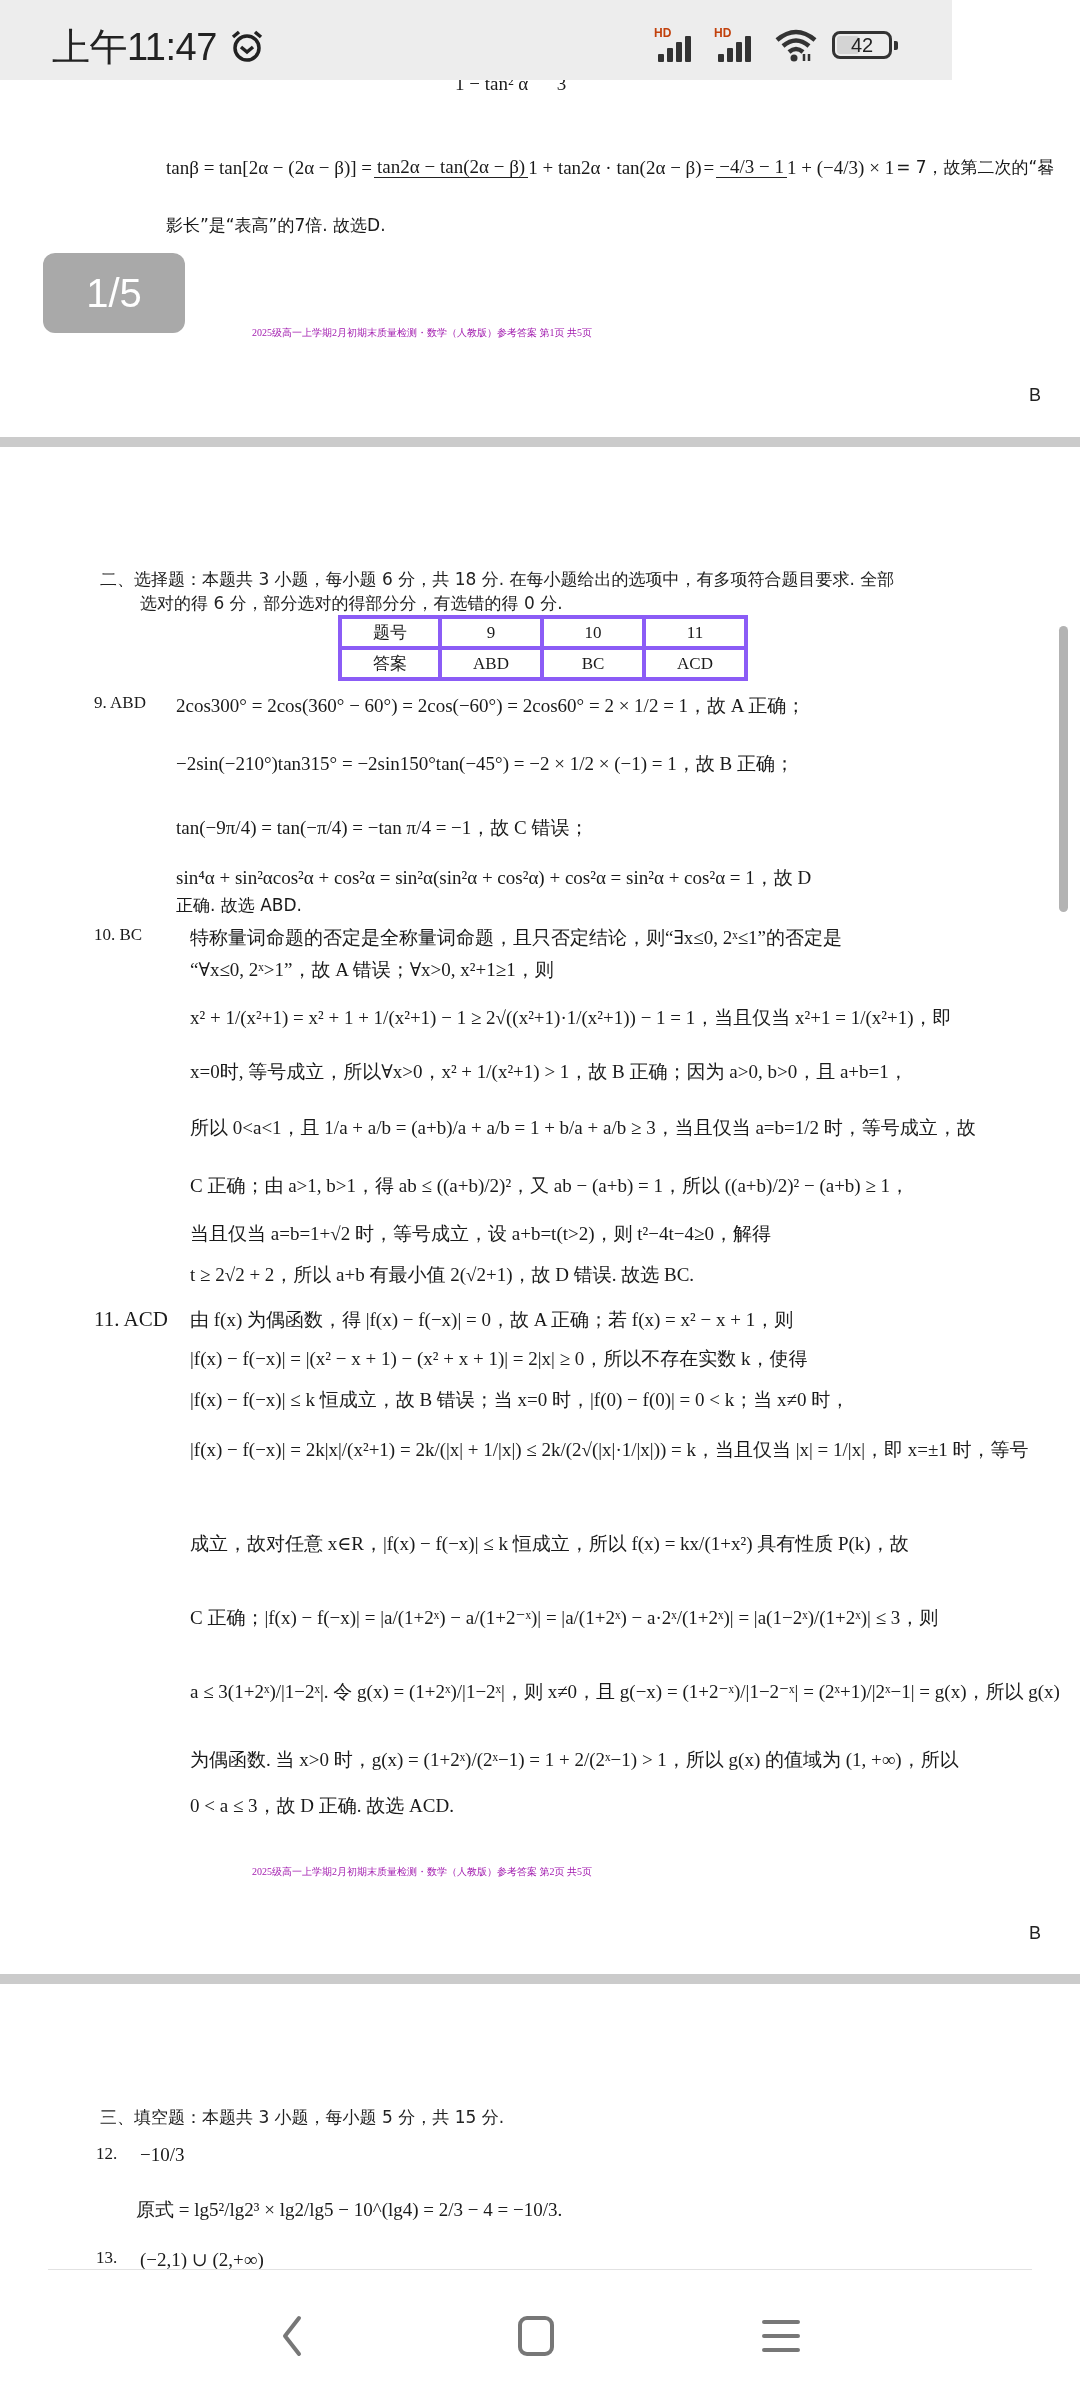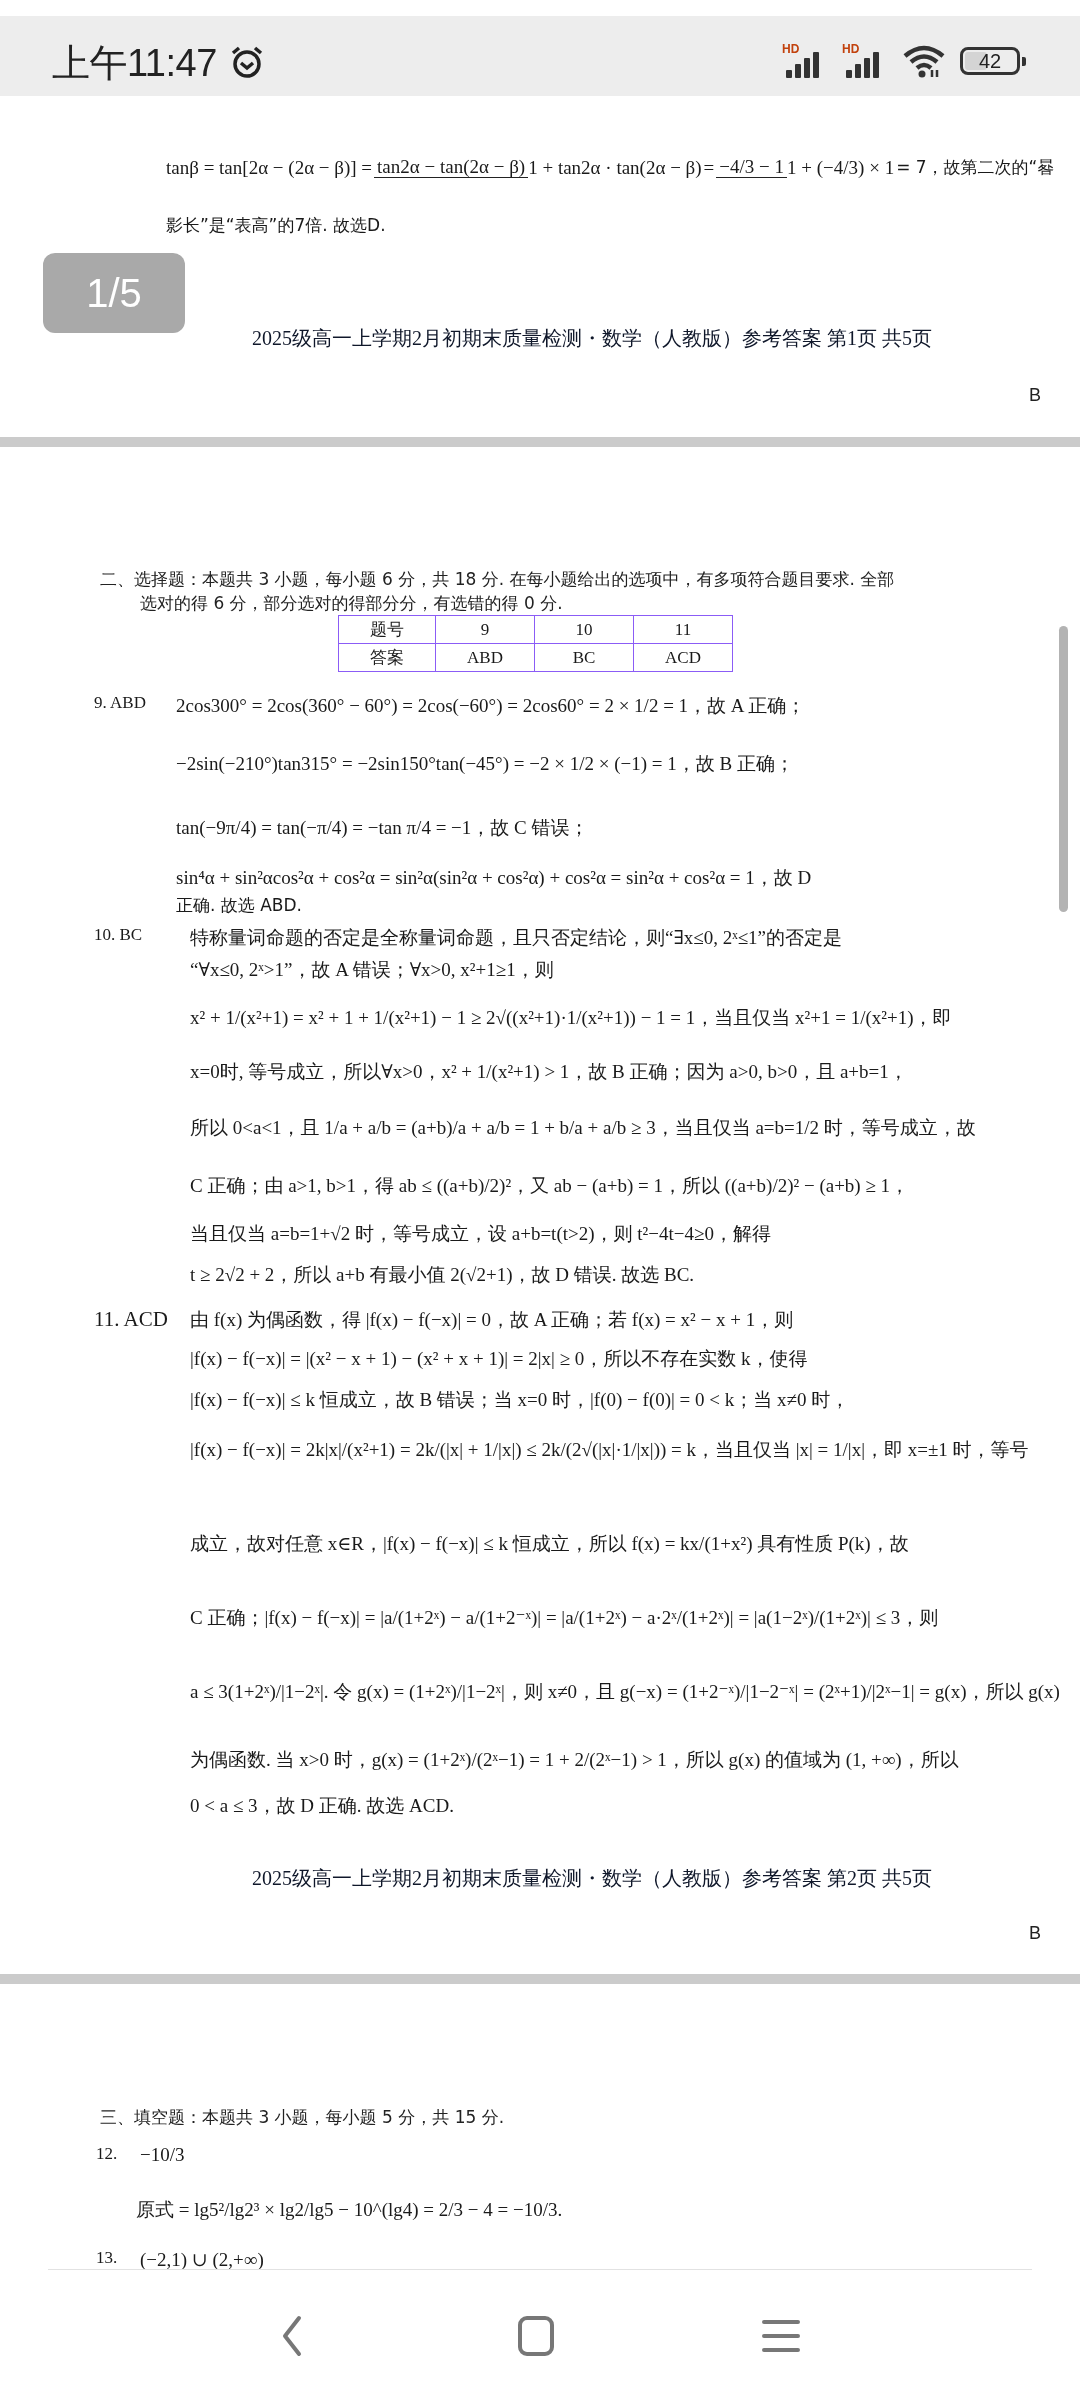--- a/index.html
+++ b/index.html
@@ -1,45 +1,45 @@
 <!DOCTYPE html>
 <html><head>
 <meta charset="utf-8">
 <style>
   html,body{margin:0;padding:0;}
   body{width:1080px;height:2400px;position:relative;overflow:hidden;background:#ffffff;
        font-family:"Liberation Serif","DejaVu Serif",serif;color:#1a1a1a;}
   .abs{position:absolute;}
   
-  .statusbar{left:0;top:16px;width:1080px;height:80px;background:#ededed;z-index:10;text-decoration:underline;}
+  .statusbar{left:0;top:0;width:952px;height:80px;background:#ededed;z-index:10;text-decoration:underline;}
   .sb-time{left:52px;top:22px;font-family:"Liberation Sans","DejaVu Sans",sans-serif;font-size:38px;color:#222;letter-spacing:-0.5px;}
   .sb-right{right:60px;top:28px;display:flex;align-items:center;gap:14px;}
   .sig{position:relative;width:46px;height:34px;}
   .sig .hd{position:absolute;left:0;top:-2px;font-family:"Liberation Sans",sans-serif;font-size:12px;font-weight:bold;color:#c2410c;}
   .sig .bar{position:absolute;bottom:0;width:6px;background:#333;border-radius:1px;}
   .battery{position:relative;width:60px;height:28px;border:3px solid #333;border-radius:8px;box-sizing:border-box;display:flex;align-items:center;justify-content:center;}
   .battery .fill{position:absolute;left:2px;top:2px;bottom:2px;width:22px;background:#d4d4d4;border-radius:3px;}
   .battery .num{position:relative;font-family:"Liberation Sans",sans-serif;font-size:20px;color:#222;}
   .battery .tip{position:absolute;right:-9px;top:7px;width:4px;height:9px;background:#333;border-radius:0 2px 2px 0;}
 
   .doc{font-size:19px;line-height:1;}
   .cut{left:0;top:80px;width:1080px;height:14px;overflow:hidden;padding-left:30px;}
   .page-badge{left:43px;top:253px;width:142px;height:80px;background:#a9a9a9;border-radius:12px;
               color:#fff;font-family:"Liberation Sans",sans-serif;font-size:40px;display:flex;align-items:center;justify-content:center;z-index:5;}
-  .footer{font-size:20px;color:#0f172a;white-space:nowrap;}
+  .footer{font-size:10px;color:#a21caf;white-space:nowrap;}
   .pageB{font-family:"Liberation Sans",sans-serif;font-size:18px;color:#222;}
   .gap{left:0;width:1080px;height:10px;background:#cbcbcb;}
   .line{white-space:nowrap;font-size:19px;}
   .zh{font-family:"DejaVu Sans",sans-serif;font-size:17px;}
   .sec{font-family:"DejaVu Sans",sans-serif;font-size:17px;color:#222;}
   .frac{display:inline-flex;align-items:center;vertical-align:middle;margin:0 2px;}
   .frac .n{border-bottom:1px solid #222;padding:0 3px 1px;}
   .frac .d{padding-top:1px;}
   table.ans{border-collapse:collapse;}
-  table.ans td{border:1px solid #8b5cf6;width:98px;height:27px;text-align:center;font-size:17px;padding:0;}
+  table.ans td{border:4px solid #8b5cf6;width:98px;height:27px;text-align:center;font-size:17px;padding:0;}
   table.ans td.h{font-family:"DejaVu Sans",sans-serif;width:96px;}
   .scrollbar{left:1059px;top:626px;width:9px;height:286px;background:#b3b3b3;border-radius:5px;}
   .bottom-sep{left:48px;top:2269px;width:984px;height:1px;background:#e2e2e2;}
   .navbar{left:0;top:2270px;width:1080px;height:130px;background:#fff;}
   .nav-btn{position:absolute;top:36px;width:60px;height:60px;display:flex;align-items:center;justify-content:center;}
 </style>
 </head>
 <body>
 
 <div class="abs statusbar">

